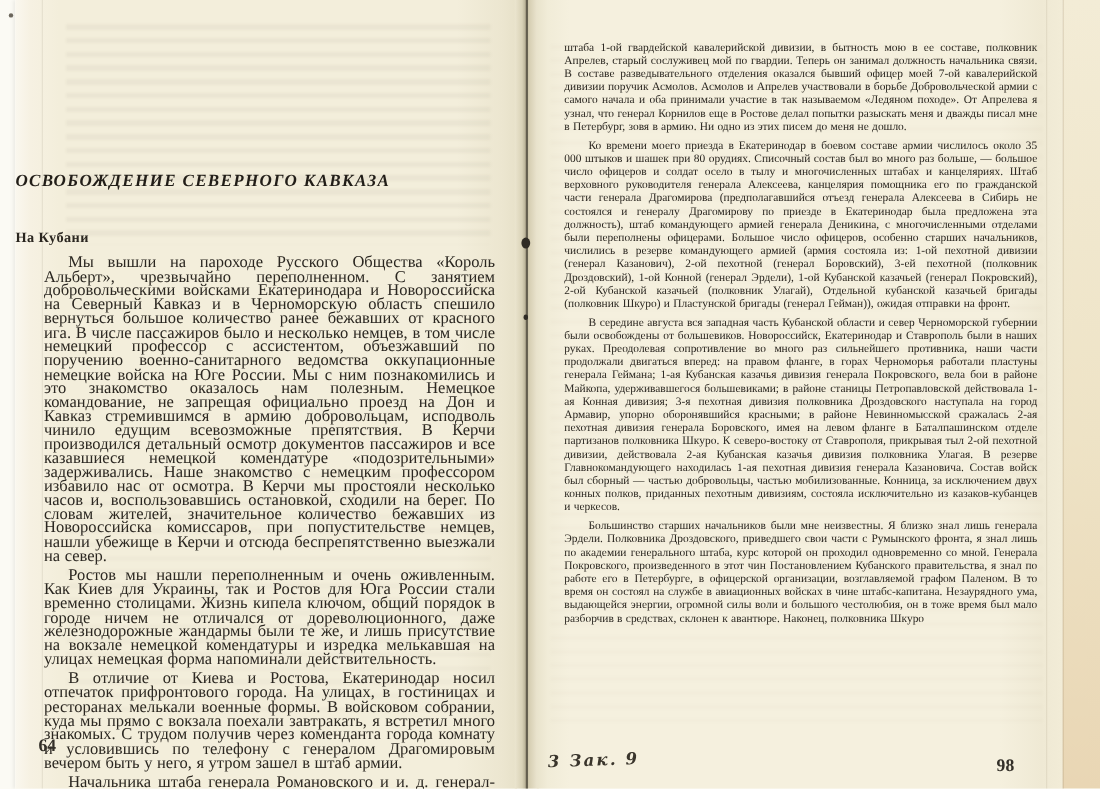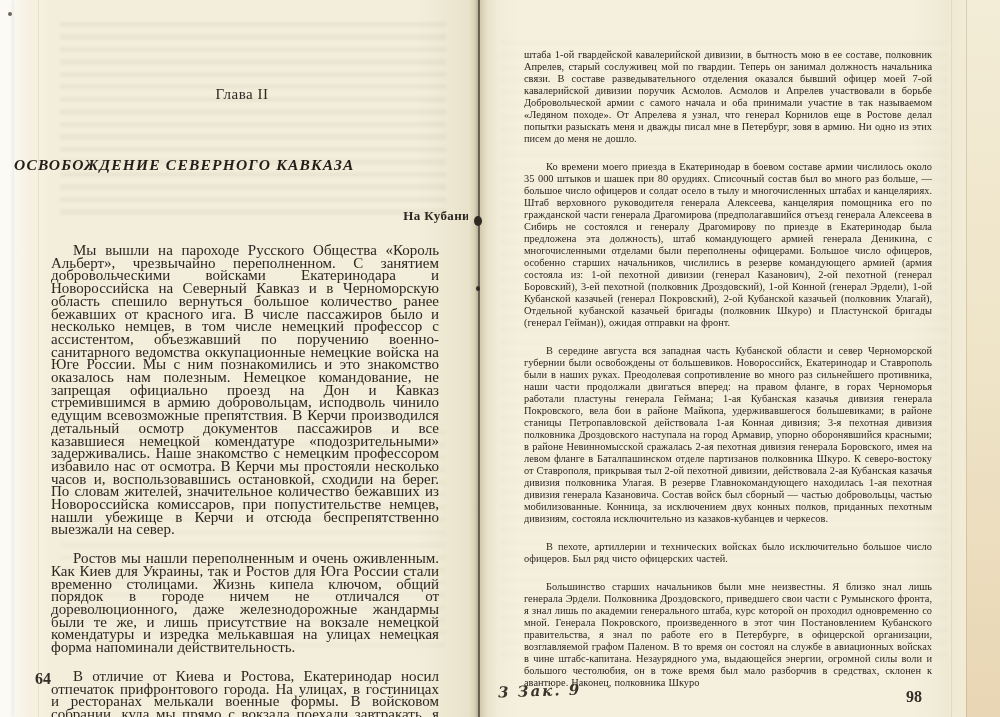--- a/index.html
+++ b/index.html
@@ -71,28 +71,28 @@
     text-align:center;font-size:15px;letter-spacing:.5px;color:#2e2a23;
   }
   .main-title{
     position:absolute;left:0;right:0;top:156px;margin:0;
     text-align:left;font-size:15.5px;font-weight:bold;letter-spacing:1.2px;
     color:#221e18;
     font-style:italic;
   }
   .sub-title{
     position:absolute;left:0;right:0;top:208px;margin:0;
-    text-align:right;font-size:13px;font-weight:bold;letter-spacing:.4px;
+    text-align:left;font-size:13px;font-weight:bold;letter-spacing:.4px;
     color:#2a2620;
   }
   .body-block{position:absolute;}
   .body-left{left:21px;right:15px;top:228px;font-size:15px;line-height:12.7px;}
   .body-right{left:20px;right:18px;top:33px;font-size:10.4px;line-height:12px;}
   .body-block p{
-    margin:16px;text-align:justify;color:#2b2721;
+    margin:5px;text-align:justify;color:#2b2721;
     word-spacing:.4px;
   }
   .body-block p.indent{text-indent:22px;}
   .body-block p.noindent{text-indent:0;}
 
   .pagenum{
     position:absolute;font-size:16px;font-weight:bold;color:#332f28;
   }
   .pagenum-left{left:21px;top:670px;}
   .pagenum-right{right:44px;top:688px;}
@@ -106,21 +106,20 @@
 </style>
 </head>
 <body>
 
 <div class="scan">
 
   <div class="page page-left">
     <div class="bleed bleed-left-top"></div>
     <div class="bleed bleed-left-mid"></div>
 
-    <div class="chapter">Глава II</div>
     <h1 class="main-title">ОСВОБОЖДЕНИЕ СЕВЕРНОГО КАВКАЗА</h1>
     <h2 class="sub-title">На Кубани</h2>
 
     <div class="body-block body-left">
       <p class="indent">Мы вышли на пароходе Русского Общества «Король Альберт», чрезвычайно переполненном. С занятием добровольческими войсками Екатеринодара и Новороссийска на Северный Кавказ и в Черноморскую область спешило вернуться большое количество ранее бежавших от красного ига. В числе пассажиров было и несколько немцев, в том числе немецкий профессор с ассистентом, объезжавший по поручению военно-санитарного ведомства оккупационные немецкие войска на Юге России. Мы с ним познакомились и это знакомство оказалось нам полезным. Немецкое командование, не запрещая официально проезд на Дон и Кавказ стремившимся в армию добровольцам, исподволь чинило едущим всевозможные препятствия. В Керчи производился детальный осмотр документов пассажиров и все казавшиеся немецкой комендатуре «подозрительными» задерживались. Наше знакомство с немецким профессором избавило нас от осмотра. В Керчи мы простояли несколько часов и, воспользовавшись остановкой, сходили на берег. По словам жителей, значительное количество бежавших из Новороссийска комиссаров, при попустительстве немцев, нашли убежище в Керчи и отсюда беспрепятственно выезжали на север.</p>
       <p class="indent">Ростов мы нашли переполненным и очень оживленным. Как Киев для Украины, так и Ростов для Юга России стали временно столицами. Жизнь кипела ключом, общий порядок в городе ничем не отличался от дореволюционного, даже железнодорожные жандармы были те же, и лишь присутствие на вокзале немецкой комендатуры и изредка мелькавшая на улицах немецкая форма напоминали действительность.</p>
       <p class="indent">В отличие от Киева и Ростова, Екатеринодар носил отпечаток прифронтового города. На улицах, в гостиницах и ресторанах мелькали военные формы. В войсковом собрании, куда мы прямо с вокзала поехали завтракать, я встретил много знакомых. С трудом получив через коменданта города комнату и условившись по телефону с генералом Драгомировым вечером быть у него, я утром зашел в штаб армии.</p>
       <p class="indent">Начальника штаба генерала Романовского и и. д. генерал-квартирмейстера полковника Сальникова я не знал, но в числе офицеров штаба оказалось несколько ранее старых знакомых, между прочим исполнявший должность старшего адъютанта</p>
     </div>
 
@@ -132,21 +131,20 @@
   <div class="speck speck-b"></div>
   <div class="speck speck-corner"></div>
 
   <div class="page page-right">
     <div class="bleed bleed-right"></div>
 
     <div class="body-block body-right">
       <p class="noindent">штаба 1-ой гвардейской кавалерийской дивизии, в бытность мою в ее составе, полковник Апрелев, старый сослуживец мой по гвардии. Теперь он занимал должность начальника связи. В составе разведывательного отделения оказался бывший офицер моей 7-ой кавалерийской дивизии поручик Асмолов. Асмолов и Апрелев участвовали в борьбе Добровольческой армии с самого начала и оба принимали участие в так называемом «Ледяном походе». От Апрелева я узнал, что генерал Корнилов еще в Ростове делал попытки разыскать меня и дважды писал мне в Петербург, зовя в армию. Ни одно из этих писем до меня не дошло.</p>
       <p class="indent">Ко времени моего приезда в Екатеринодар в боевом составе армии числилось около 35 000 штыков и шашек при 80 орудиях. Списочный состав был во много раз больше, — большое число офицеров и солдат осело в тылу и многочисленных штабах и канцеляриях. Штаб верховного руководителя генерала Алексеева, канцелярия помощника его по гражданской части генерала Драгомирова (предполагавшийся отъезд генерала Алексеева в Сибирь не состоялся и генералу Драгомирову по приезде в Екатеринодар была предложена эта должность), штаб командующего армией генерала Деникина, с многочисленными отделами были переполнены офицерами. Большое число офицеров, особенно старших начальников, числились в резерве командующего армией (армия состояла из: 1-ой пехотной дивизии (генерал Казанович), 2-ой пехотной (генерал Боровский), 3-ей пехотной (полковник Дроздовский), 1-ой Конной (генерал Эрдели), 1-ой Кубанской казачьей (генерал Покровский), 2-ой Кубанской казачьей (полковник Улагай), Отдельной кубанской казачьей бригады (полковник Шкуро) и Пластунской бригады (генерал Гейман)), ожидая отправки на фронт.</p>
       <p class="indent">В середине августа вся западная часть Кубанской области и север Черноморской губернии были освобождены от большевиков. Новороссийск, Екатеринодар и Ставрополь были в наших руках. Преодолевая сопротивление во много раз сильнейшего противника, наши части продолжали двигаться вперед: на правом фланге, в горах Черноморья работали пластуны генерала Геймана; 1-ая Кубанская казачья дивизия генерала Покровского, вела бои в районе Майкопа, удерживавшегося большевиками; в районе станицы Петропавловской действовала 1-ая Конная дивизия; 3-я пехотная дивизия полковника Дроздовского наступала на город Армавир, упорно оборонявшийся красными; в районе Невинномысской сражалась 2-ая пехотная дивизия генерала Боровского, имея на левом фланге в Баталпашинском отделе партизанов полковника Шкуро. К северо-востоку от Ставрополя, прикрывая тыл 2-ой пехотной дивизии, действовала 2-ая Кубанская казачья дивизия полковника Улагая. В резерве Главнокомандующего находилась 1-ая пехотная дивизия генерала Казановича. Состав войск был сборный — частью добровольцы, частью мобилизованные. Конница, за исключением двух конных полков, приданных пехотным дивизиям, состояла исключительно из казаков-кубанцев и черкесов.</p>
-      <p class="indent">В пехоте, артиллерии и технических войсках было исключительно большое число офицеров. Был ряд чисто офицерских частей.</p>
       <p class="indent">Большинство старших начальников были мне неизвестны. Я близко знал лишь генерала Эрдели. Полковника Дроздовского, приведшего свои части с Румынского фронта, я знал лишь по академии генерального штаба, курс которой он проходил одновременно со мной. Генерала Покровского, произведенного в этот чин Постановлением Кубанского правительства, я знал по работе его в Петербурге, в офицерской организации, возглавляемой графом Паленом. В то время он состоял на службе в авиационных войсках в чине штабс-капитана. Незаурядного ума, выдающейся энергии, огромной силы воли и большого честолюбия, он в тоже время был мало разборчив в средствах, склонен к авантюре. Наконец, полковника Шкуро</p>
     </div>
 
     <div class="handwritten">3 Зак. 9</div>
     <div class="pagenum pagenum-right">98</div>
   </div>
 
   <div class="right-edge"></div>
 </div>
 

